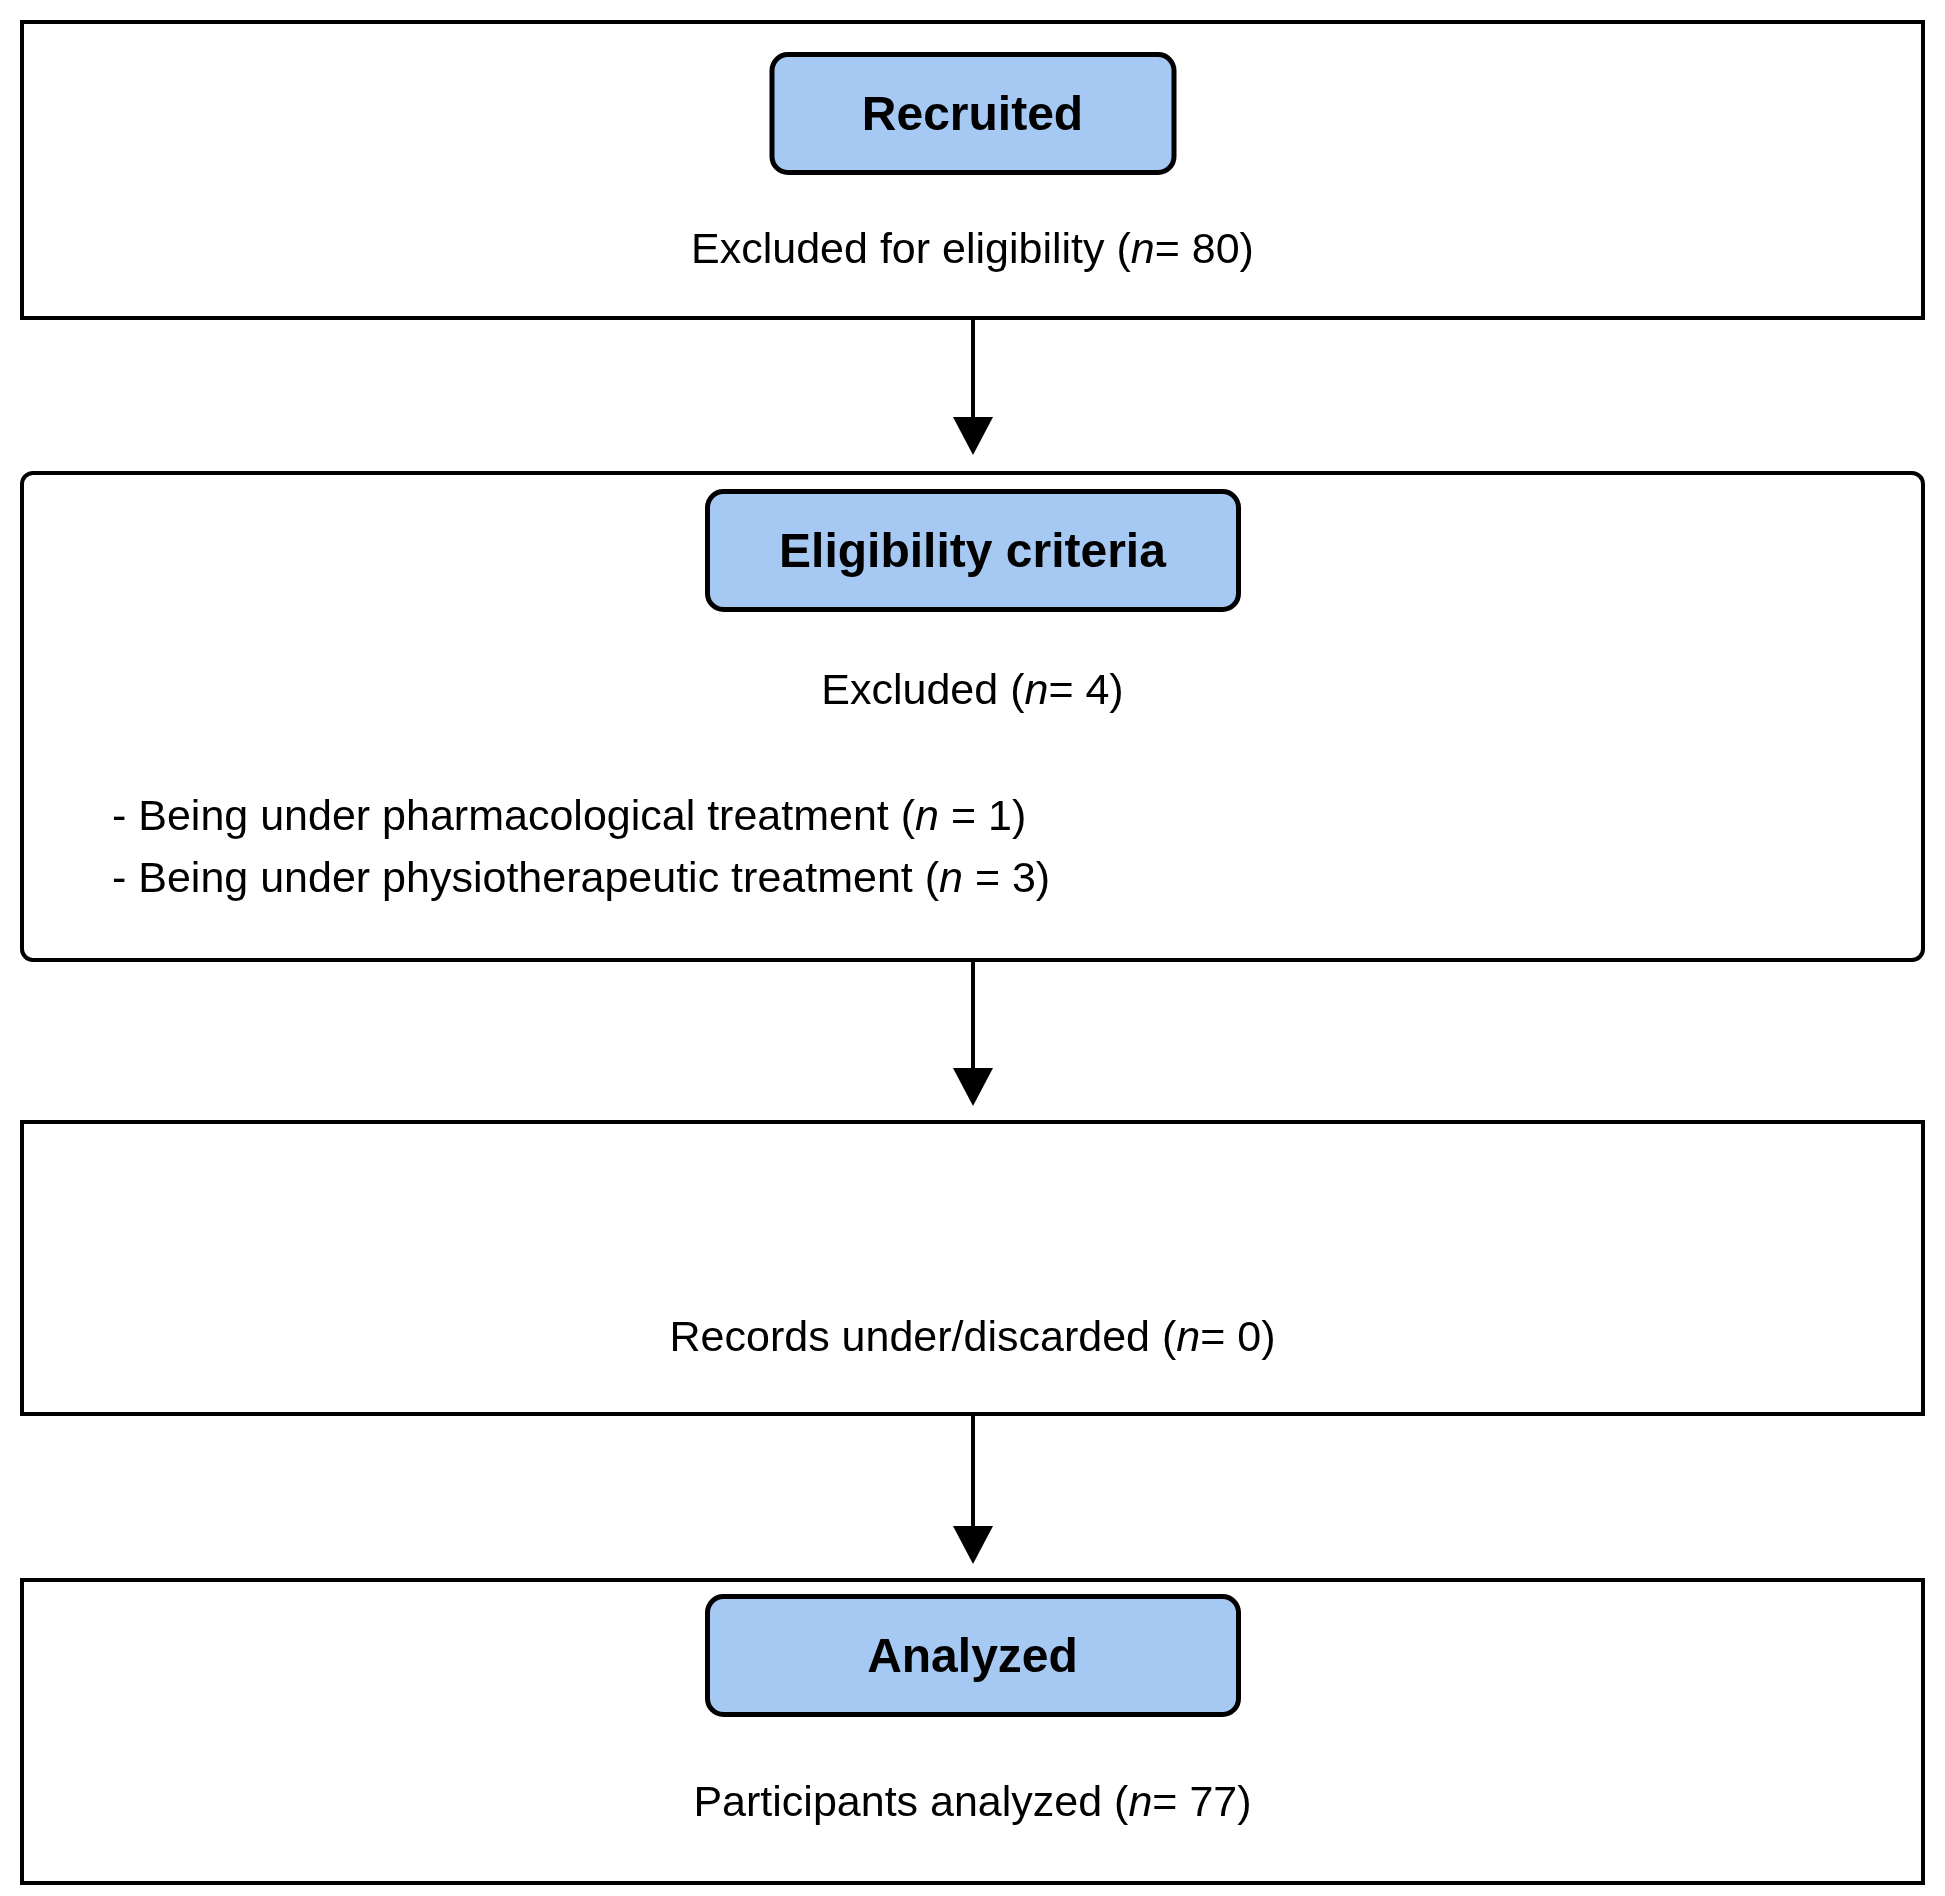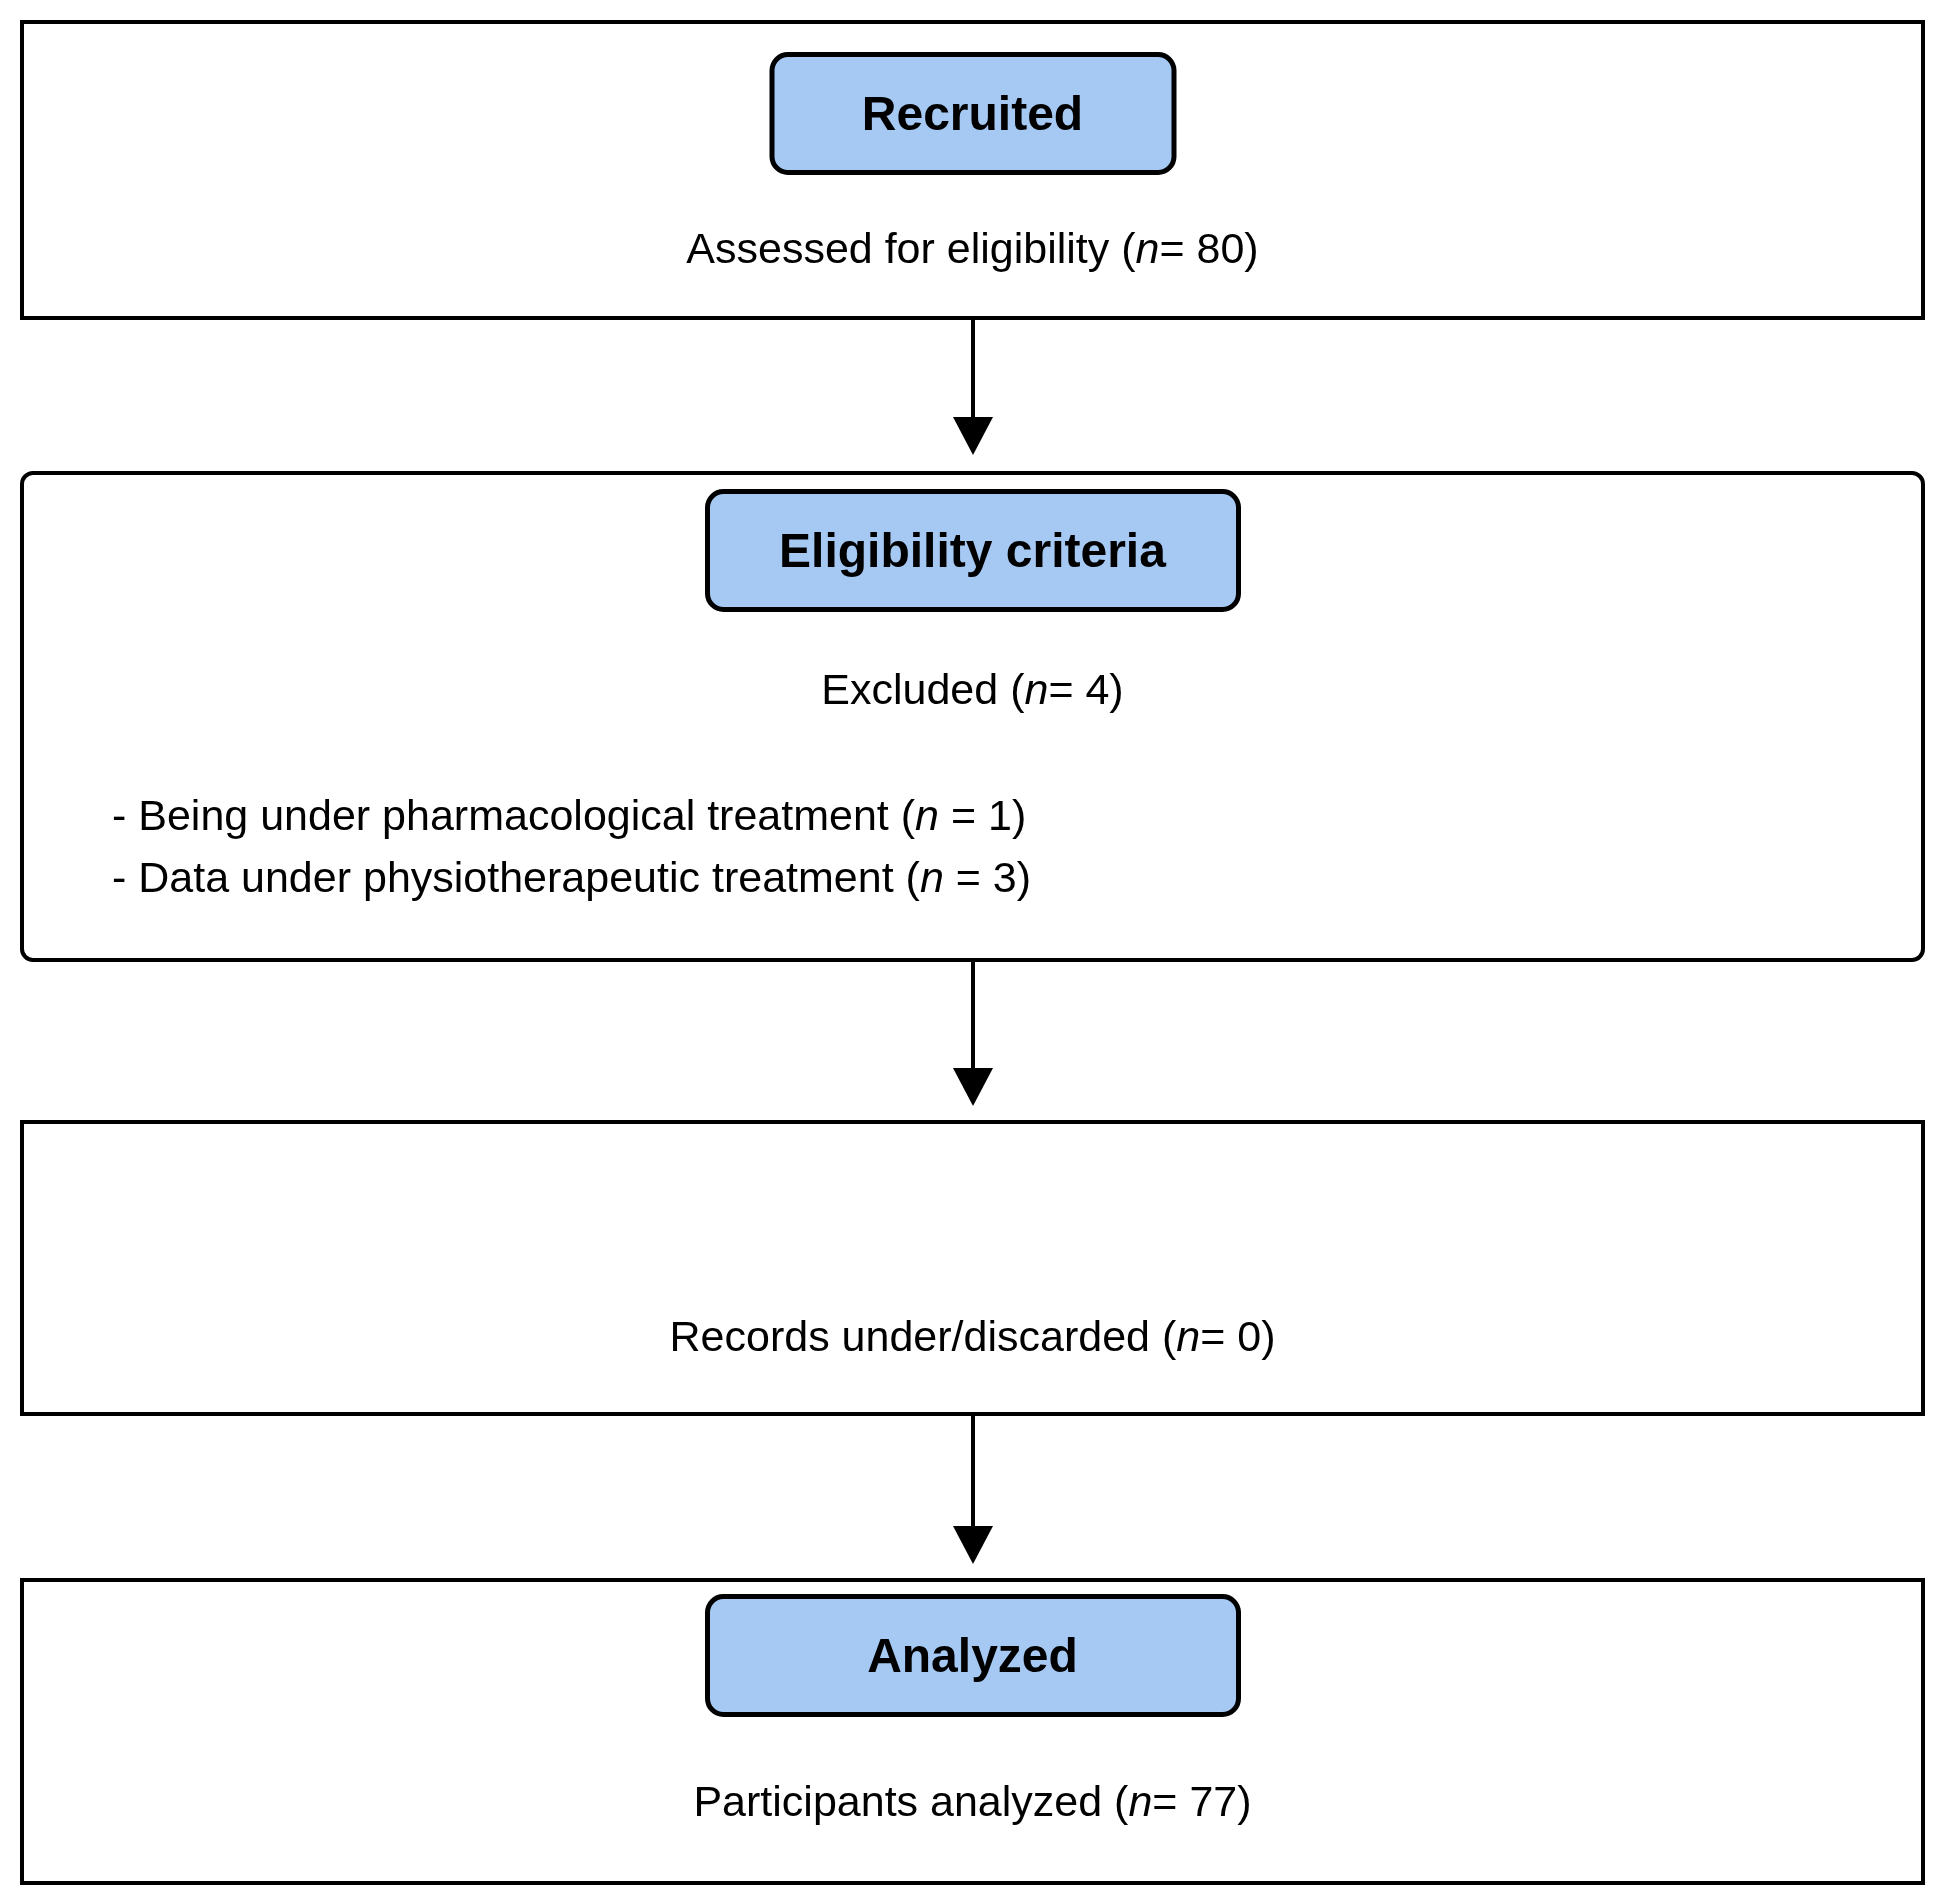--- a/index.html
+++ b/index.html
@@ -99,35 +99,35 @@
 </style>
 </head>
 <body>
 
 <div class="diagram">
 
   <section class="outer-box sec1">
     <div class="pill pill1">
       <span>Recruited</span>
     </div>
-    <p class="desc desc1"><span>Assessed for eligibility (</span><span class="nvar">n</span><span>= 80)</span></p>
+    <p class="desc desc1"><span>Excluded for eligibility (</span><span class="nvar">n</span><span>= 80)</span></p>
   </section>
 
   <div class="arrow arrow1">
     <div class="arrow-shaft"></div>
     <div class="arrow-head"></div>
   </div>
 
   <section class="outer-box sec2">
     <div class="pill pill2">
       <span>Eligibility criteria</span>
     </div>
     <p class="desc desc2"><span>Excluded (</span><span class="nvar">n</span><span>= 4)</span></p>
     <p class="bullet bullet1"><span>- Being under pharmacological treatment (</span><span class="nvar">n</span><span> = 1)</span></p>
-    <p class="bullet bullet2"><span>- Data under physiotherapeutic treatment (</span><span class="nvar">n</span><span> = 3)</span></p>
+    <p class="bullet bullet2"><span>- Being under physiotherapeutic treatment (</span><span class="nvar">n</span><span> = 3)</span></p>
   </section>
 
   <div class="arrow arrow2">
     <div class="arrow-shaft"></div>
     <div class="arrow-head"></div>
   </div>
 
   <section class="outer-box sec3">
     <p class="desc desc3"><span>Records under/discarded (</span><span class="nvar">n</span><span>= 0)</span></p>
   </section>

